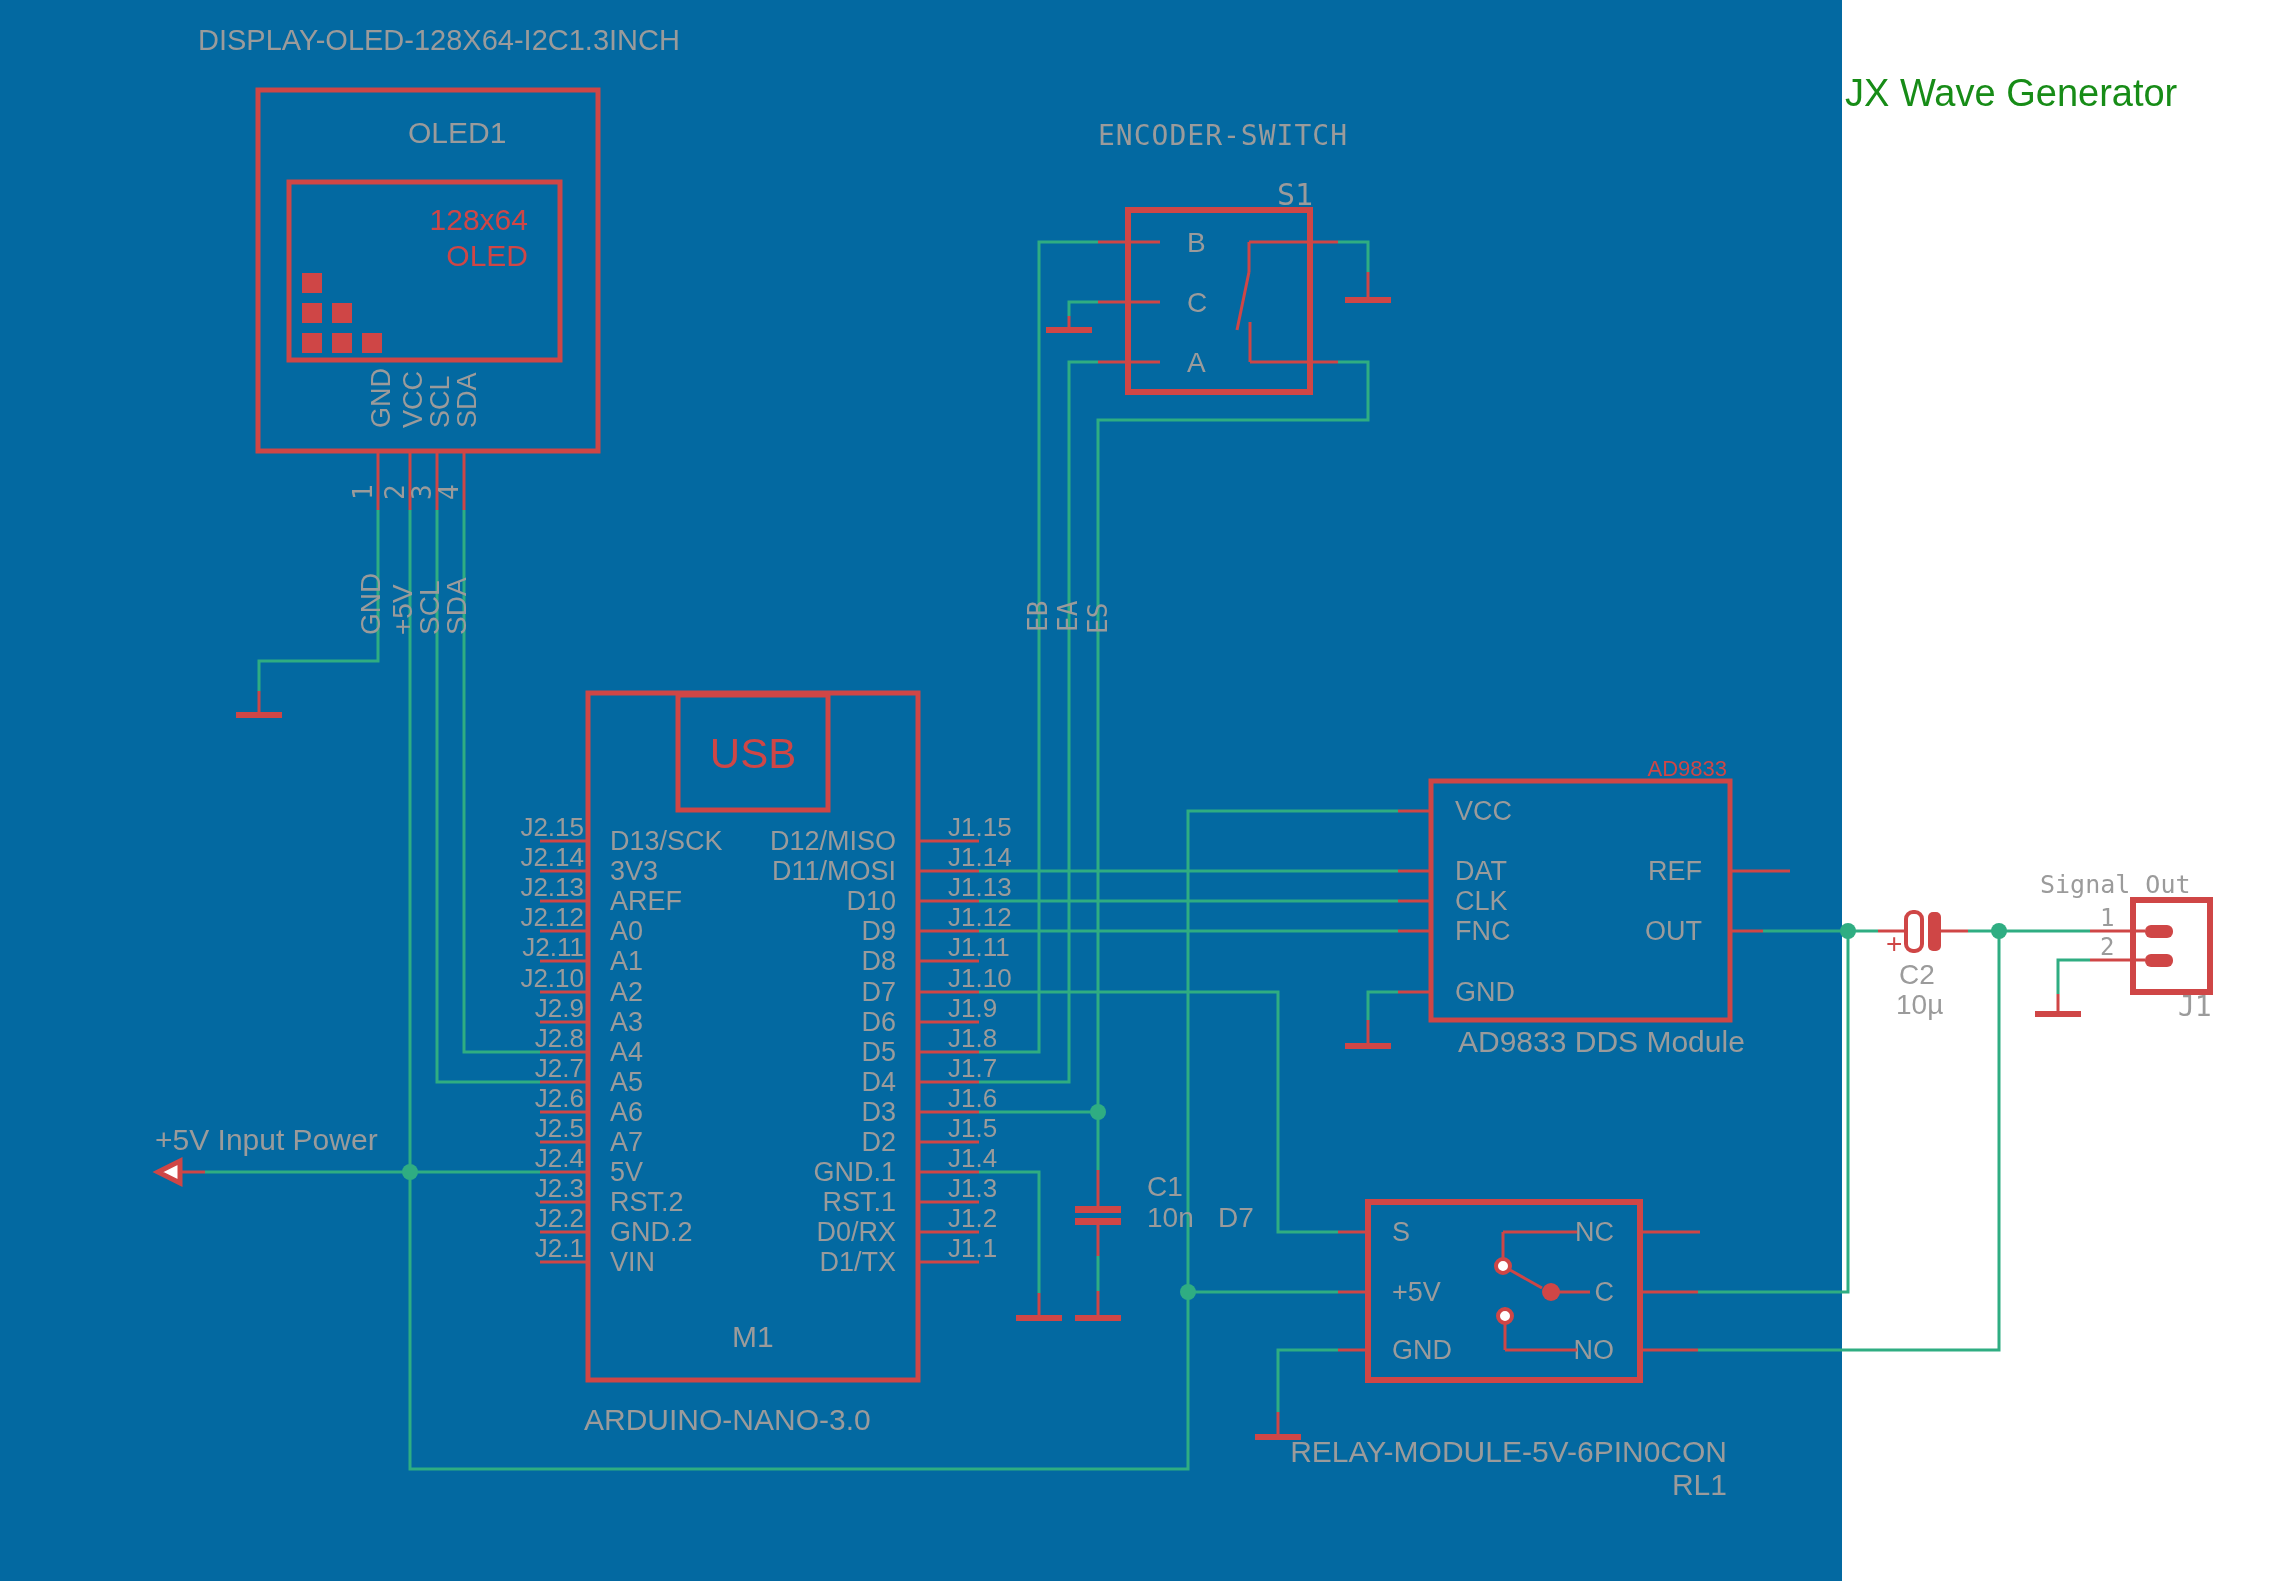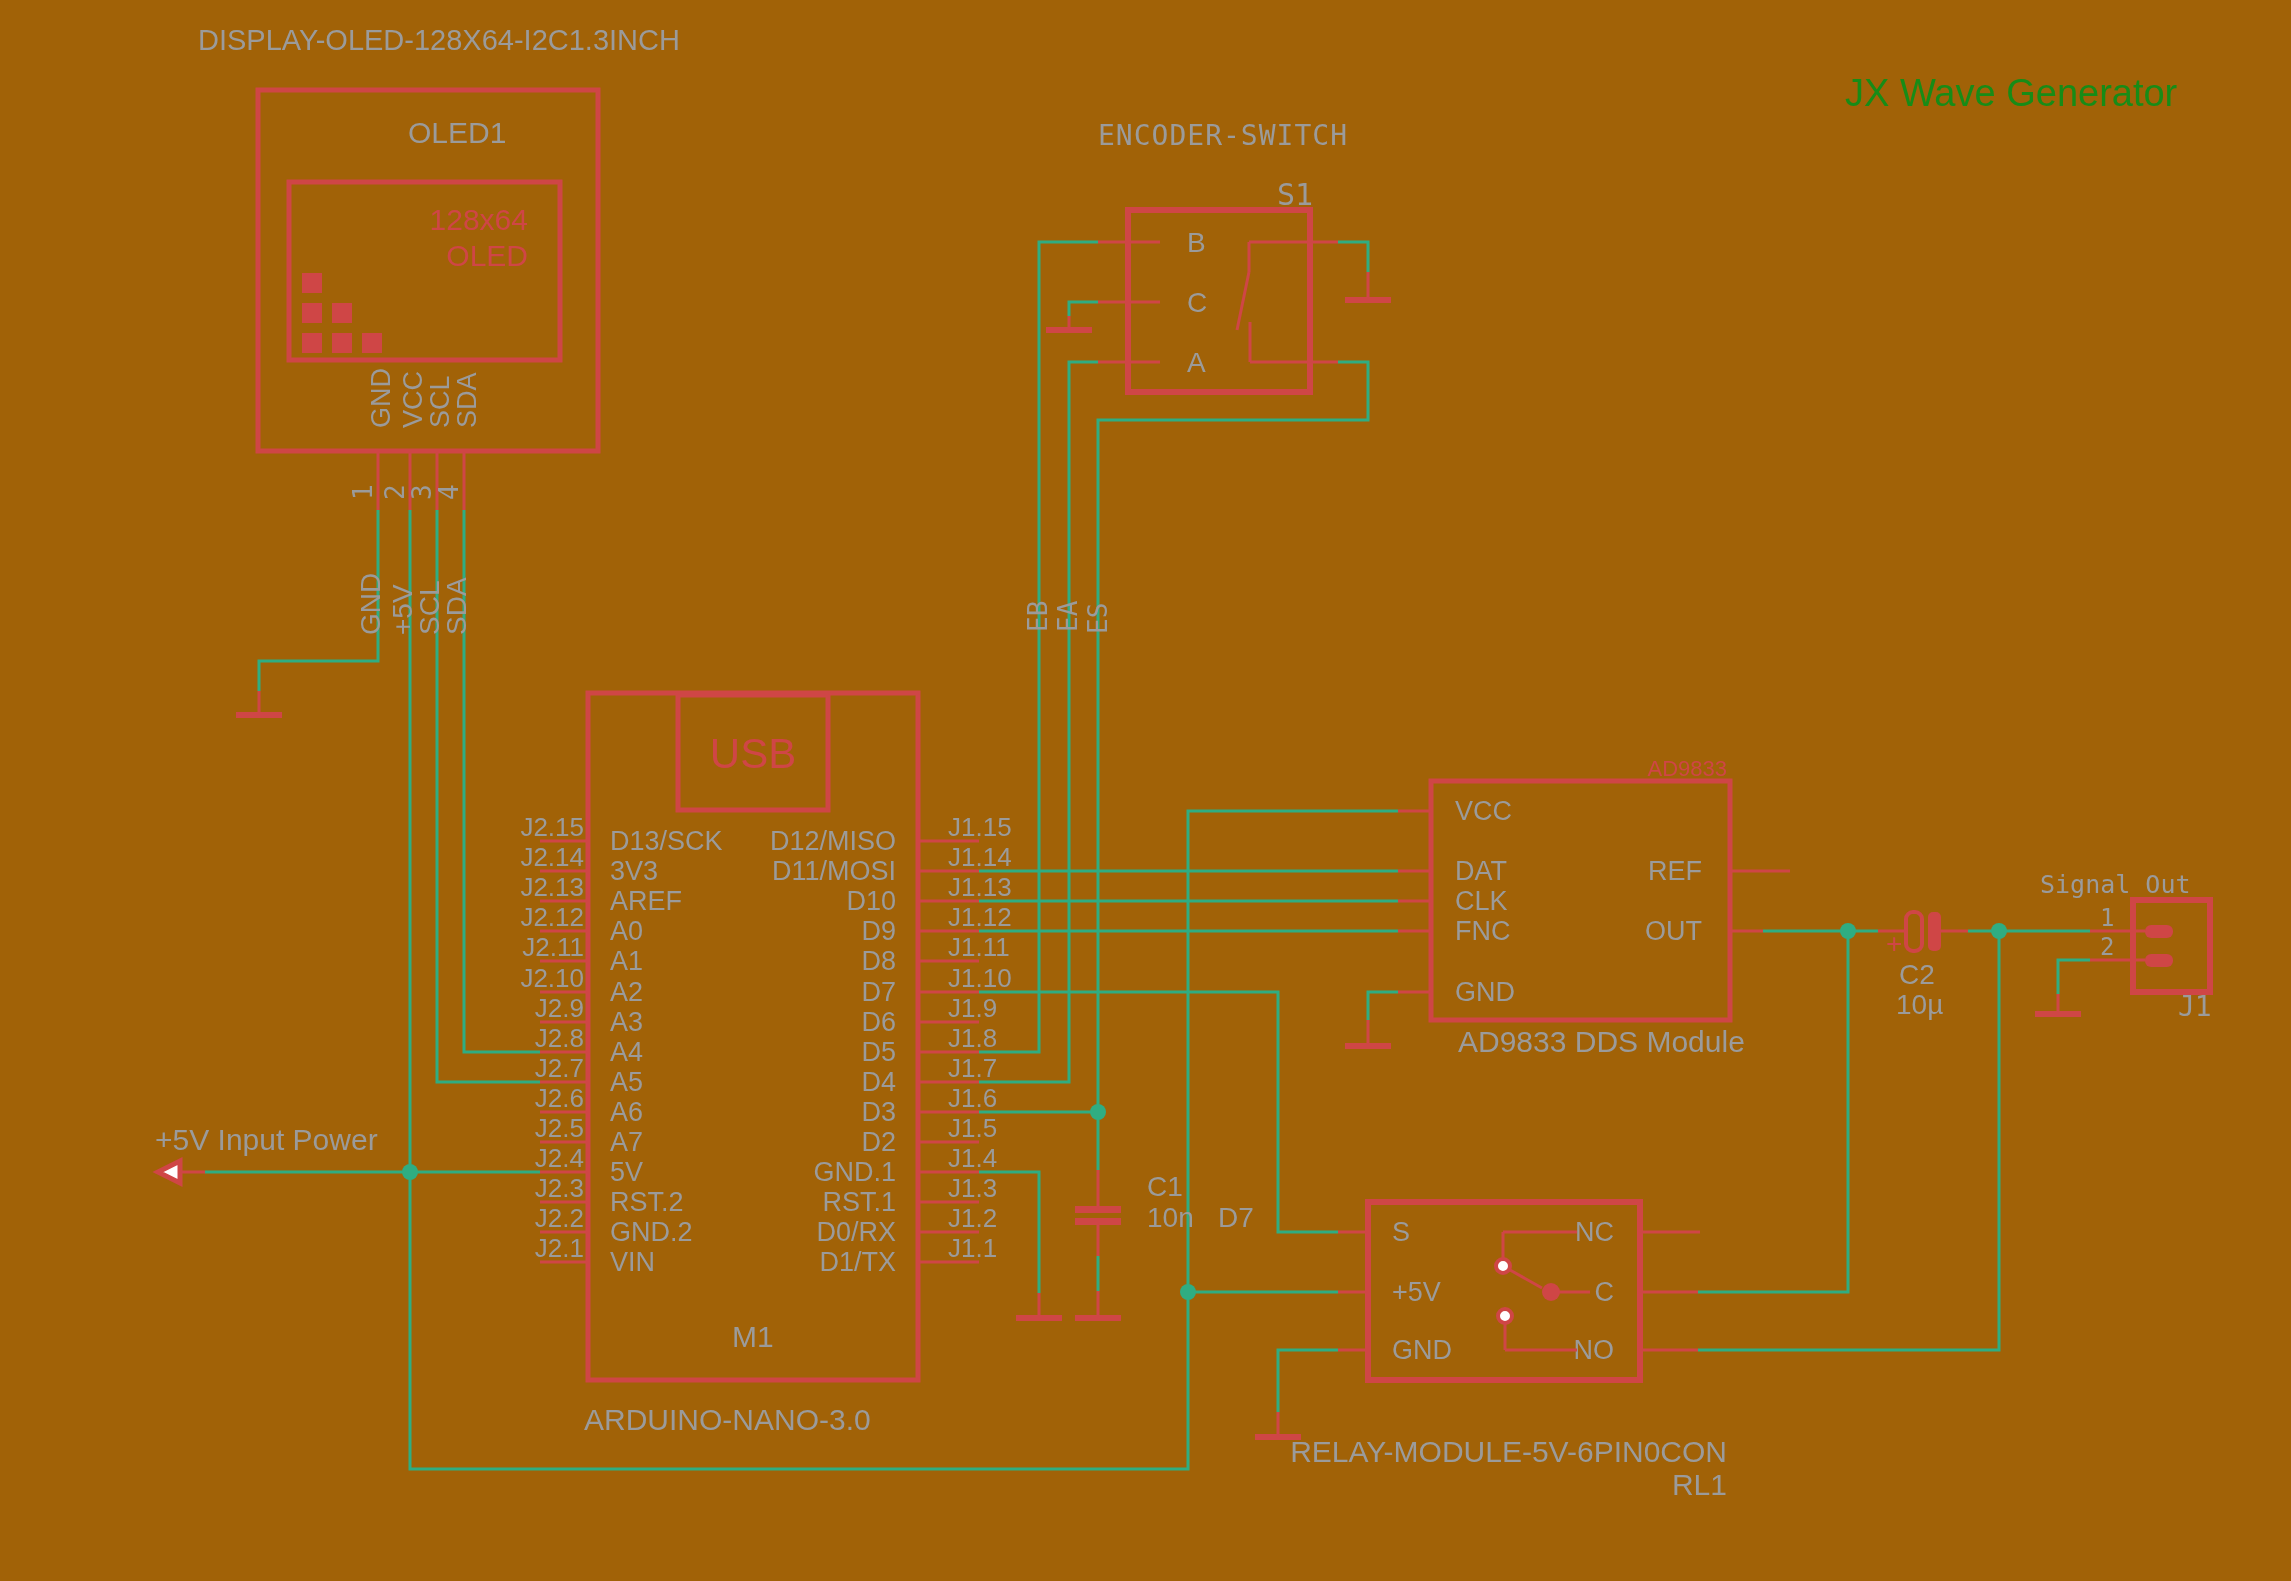--- a/index.html
+++ b/index.html
@@ -1,16 +1,16 @@
 <!DOCTYPE html>
 <html><head>
 <meta charset="utf-8">
 <style>
   html,body{margin:0;padding:0;background:#ffffff;}
-  .canvas{width:2291px;height:1581px;position:relative;background:#a16207;}
+  .canvas{width:1842px;height:1581px;position:relative;background:#0369a1;}
   svg text{font-family:"Liberation Sans",sans-serif;fill:#9b9b9b;}
   svg text.mono{font-family:"DejaVu Sans Mono",monospace;}
   svg text.redt{fill:#cf4646;}
   svg text.greent{fill:#178c17;}
   .wire{stroke:#2fad82;stroke-width:3;fill:none;}
   .pin{stroke:#cf4646;stroke-width:3;fill:none;}
   .boxx{stroke:#cf4646;fill:none;}
   .gbar{fill:#cf4646;}
   .jdot{fill:#2fad82;stroke:none;}
 </style>

